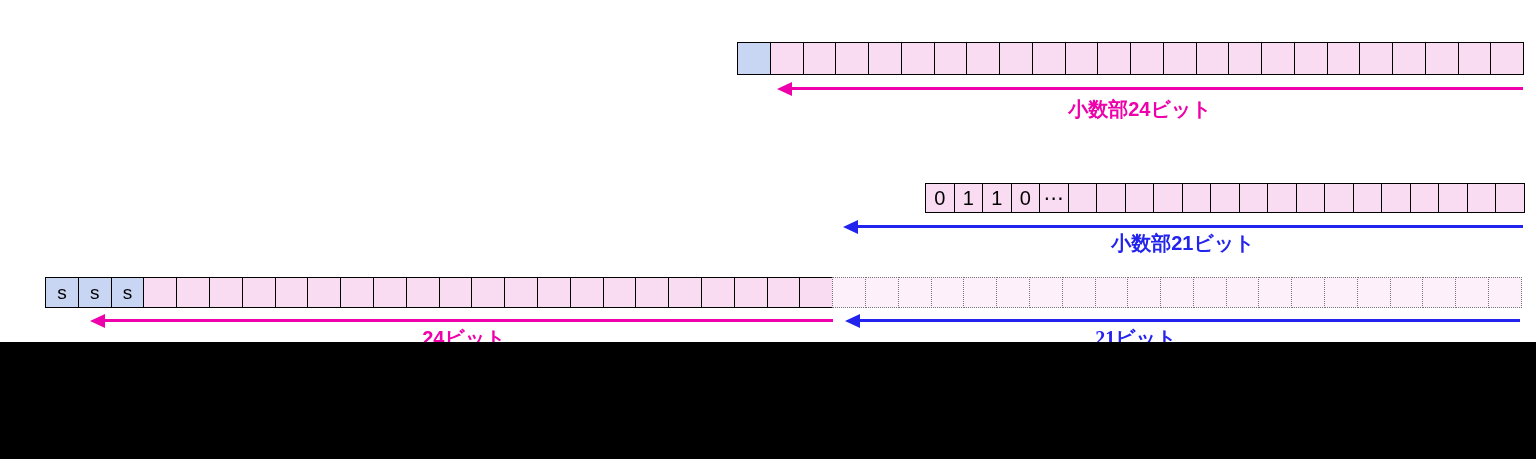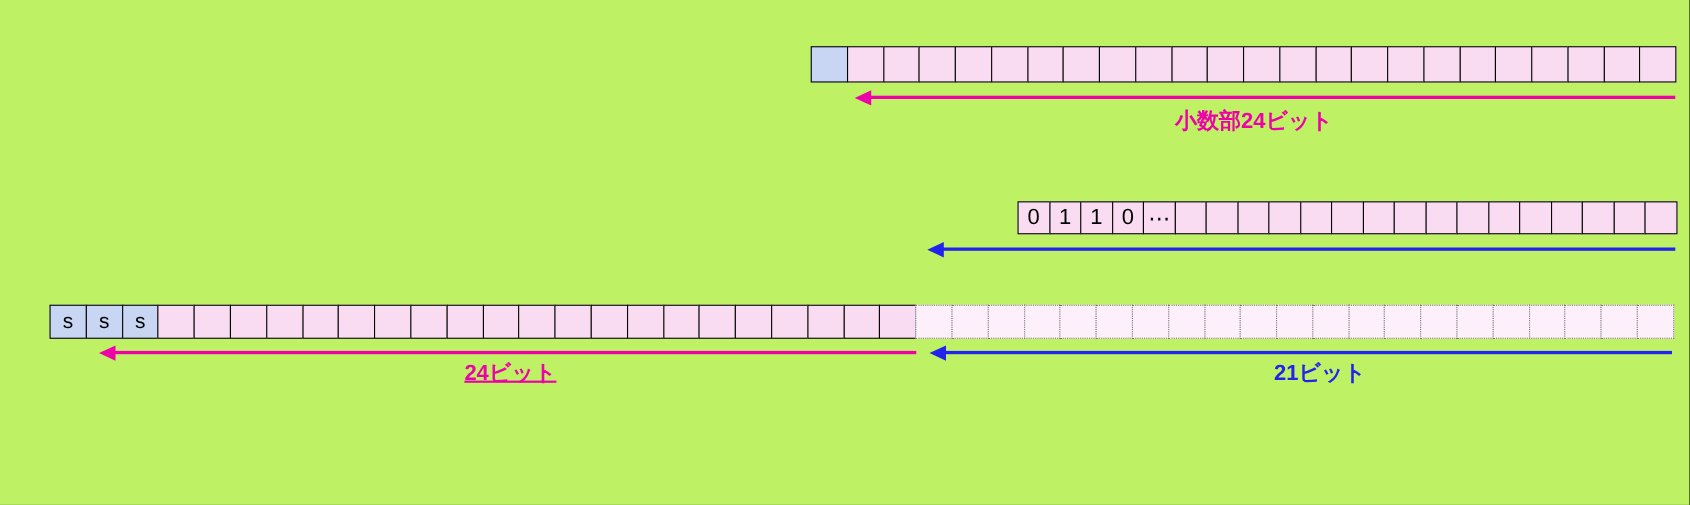--- a/index.html
+++ b/index.html
@@ -1,21 +1,21 @@
 <!DOCTYPE html>
 <html><head>
 <meta charset="utf-8">
 <style>
   * { box-sizing: border-box; }
   html, body { margin: 0; padding: 0; background: #000; }
   .canvas {
     position: relative;
     width: 1536px;
-    height: 459px;
-    background: #bef264;
+    height: 342px;
+    background: #ffffff;
     overflow: hidden;
     font-family: "Liberation Sans", "DejaVu Sans", sans-serif;
   }
   .bitrow { position: absolute; display: flex; }
   .cell {
     flex: none;
     border: 1px solid #000;
     background: #fadcf2;
     margin-right: -1px;
     display: flex;
@@ -54,21 +54,21 @@
     font-weight: bold;
     white-space: nowrap;
   }
   .arrow-top       { left: 777px;  top: 82px;  width: 746px; }
   .arrow-top-label { left: 1140px; top: 96px; }
   .arrow-mid       { left: 843px;  top: 220px; width: 680px; }
   .arrow-mid-label { left: 1183px; top: 230px; }
   .arrow-bl        { left: 90px;   top: 314px; width: 743px; }
   .arrow-bl-label  { left: 464px;  top: 325px; text-decoration: underline; }
   .arrow-br        { left: 845px;  top: 314px; width: 675px; }
-  .arrow-br-label  { left: 1200px; top: 325px; }
+  .arrow-br-label  { left: 1136px; top: 325px; font-family: Liberation Serif, serif; }
 </style>
 </head>
 <body>
 
 <div class="canvas">
 
   <div class="bitrow row-top">
       <div class="cell lav"></div>
       <div class="cell pink"></div>
       <div class="cell pink"></div>
@@ -122,20 +122,21 @@
       <div class="cell pink"></div>
       <div class="cell pink"></div>
       <div class="cell pink"></div>
       <div class="cell pink"></div>
     </div>
 
   <div class="arrow blue arrow-mid">
     <span class="head"></span>
     <span class="shaft"></span>
   </div>
+  <div class="label blue arrow-mid-label">小数部21ビット</div>
 
   <div class="bitrow row-bottom">
       <div class="cell lav">s</div>
       <div class="cell lav">s</div>
       <div class="cell lav">s</div>
       <div class="cell pink"></div>
       <div class="cell pink"></div>
       <div class="cell pink"></div>
       <div class="cell pink"></div>
       <div class="cell pink"></div>

